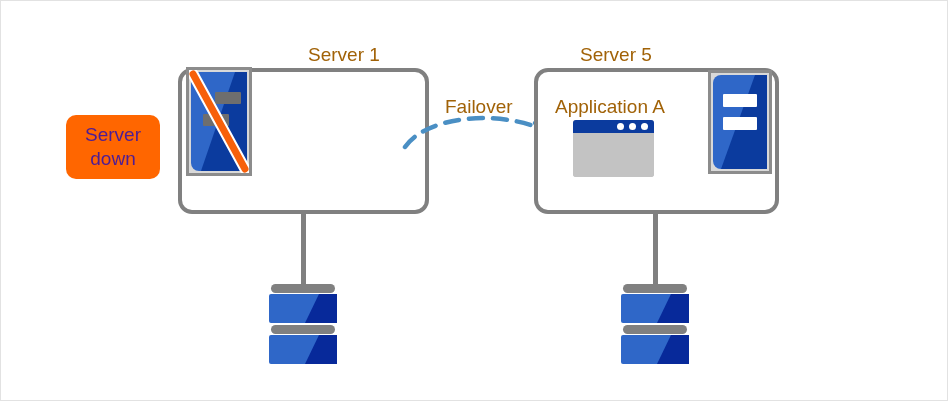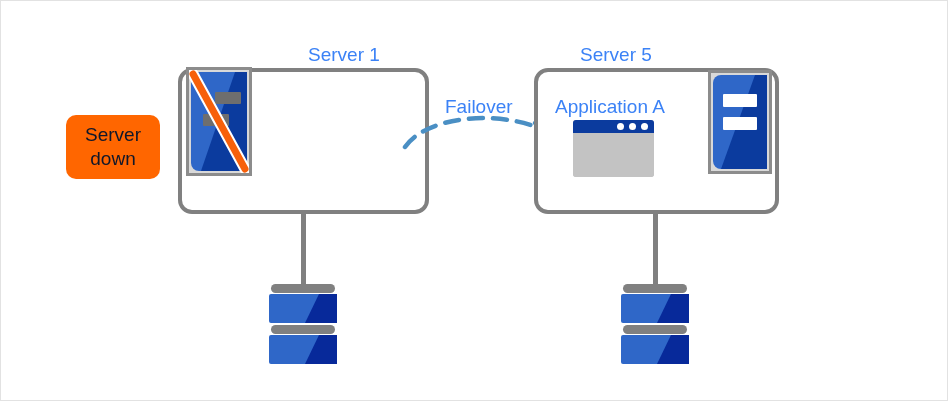--- a/index.html
+++ b/index.html
@@ -16,21 +16,21 @@
     height: 401px;
     background: #ffffff;
     border: 1px solid #e2e2e2;
     box-sizing: border-box;
     overflow: hidden;
   }
   .abs { position: absolute; }
 
   
   .label {
-    color: #3b82f6;
+    color: #a16207;
     font-size: 19px;
     line-height: 1;
     white-space: pre;
     font-family: "Liberation Sans", sans-serif;
   }
   .label-server-title { font-size: 19px; }
   .label-app { font-size: 19px; }
   .label-failover { font-size: 19px; }
   .label-disk { font-size: 19px; }
 
@@ -45,21 +45,21 @@
   
   .connector {
     background: #808080;
     width: 5px;
   }
 
   
   .badge {
     background: #ff6600;
     border-radius: 10px;
-    color: #0f172a;
+    color: #4c1d95;
     font-size: 19px;
     display: flex;
     flex-direction: column;
     align-items: center;
     justify-content: center;
     line-height: 1.25;
     text-align: center;
   }
 
   

